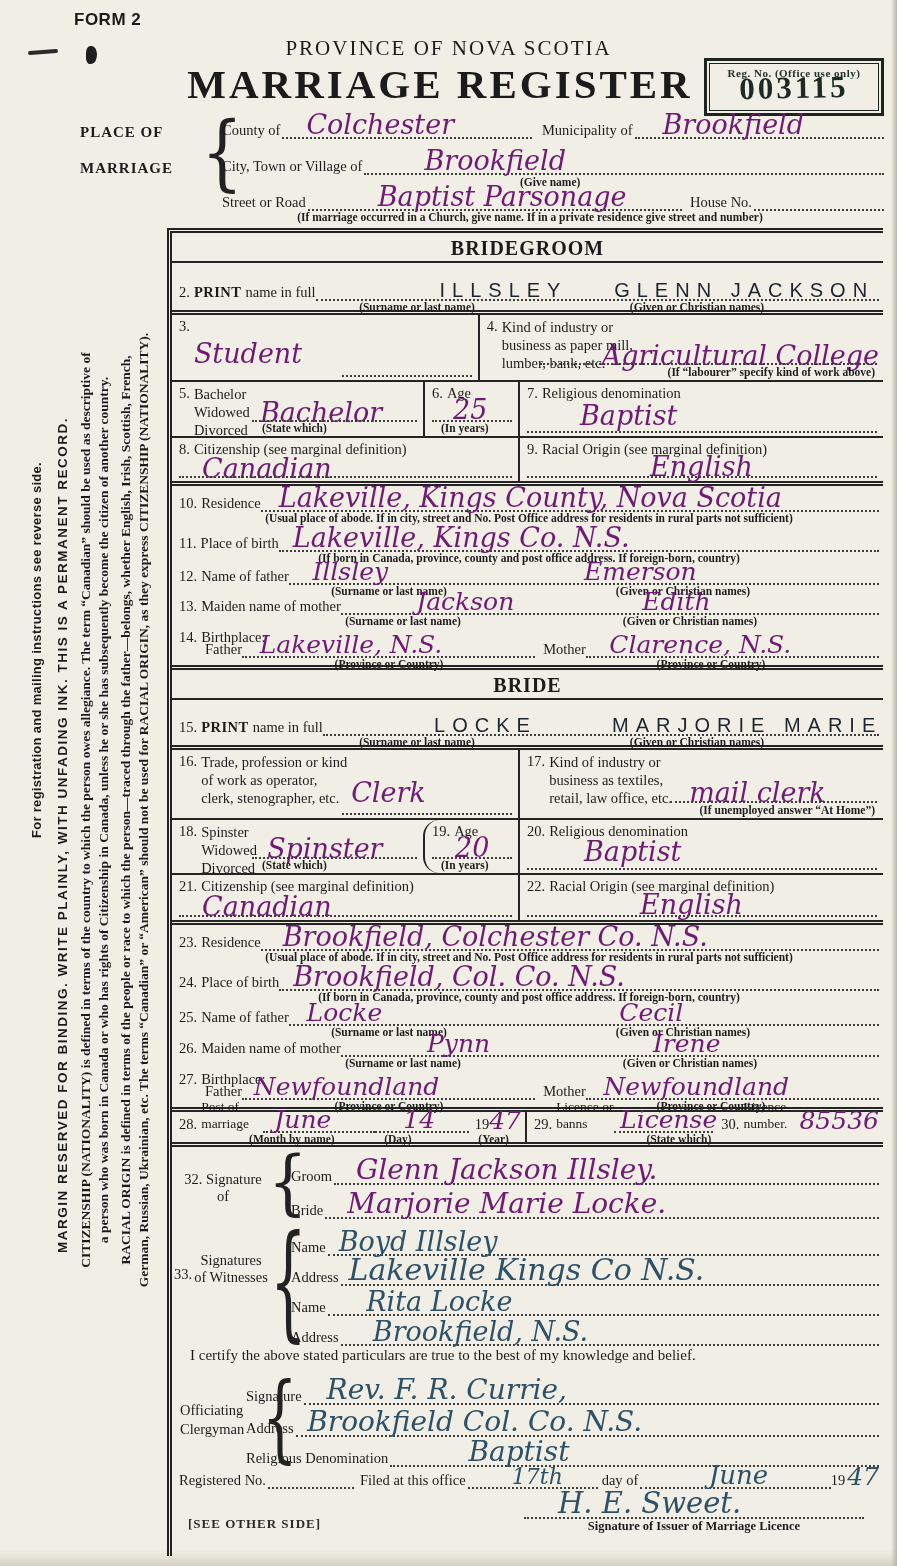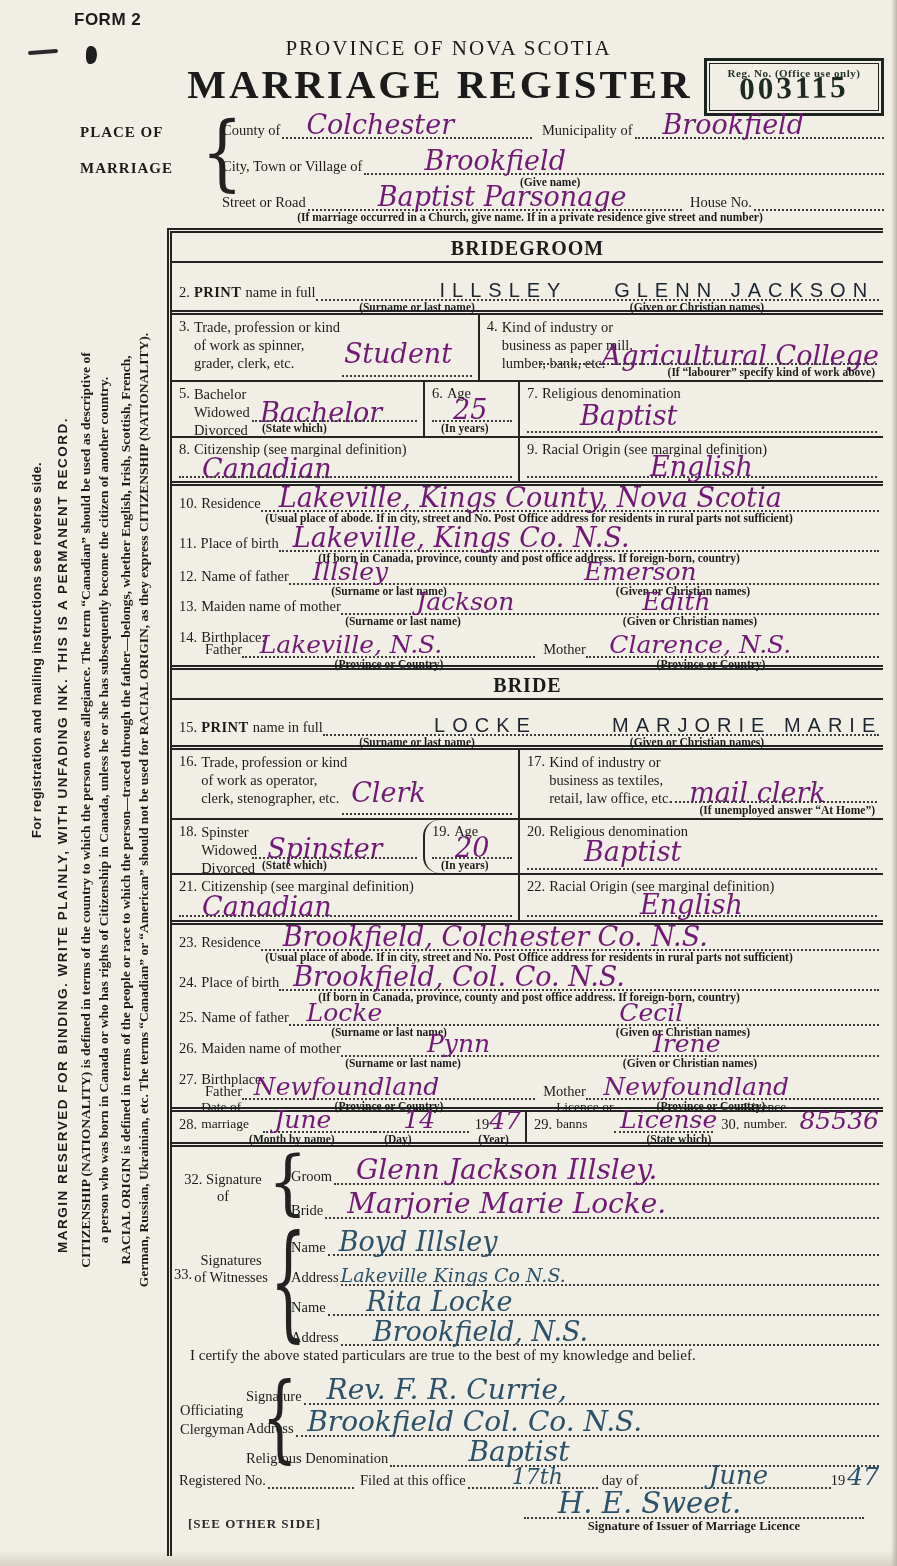--- a/index.html
+++ b/index.html
@@ -146,21 +146,20 @@
       <div class="subrow">
         <span class="small-note" style="left:34%;">(Surname or last name)</span>
         <span class="small-note" style="left:74%;">(Given or Christian names)</span>
       </div>
     </div>
 
     <div class="row split b-single" style="height:67px;">
       <div class="cell" style="width:346px;">
         <div class="line" style="align-items:flex-start;">
           <span class="fno">3.</span>
-          <span class="wraplabel" style="width:150px;">Trade, profession or kind of work as spinner, grader, clerk, etc.</span>
           <span class="hw ink1 h-script-lg" style="margin-top:22px;">Student</span>
         </div>
         <div class="bottom-dots" style="left:170px;"></div>
       </div>
       <div class="cell cdiv" style="flex:1;">
         <div class="line" style="align-items:flex-start;">
           <span class="fno">4.</span>
           <span class="wraplabel" style="width:160px;">Kind of industry or business as paper mill, lumber, bank, etc.</span>
           <span class="hw ink1 h-script-lg" style="margin-top:24px;margin-left:-60px;">Agricultural College</span>
         </div>
@@ -444,21 +443,21 @@
       <div class="subrow">
         <span class="small-note" style="left:30%;">(Province or Country)</span>
         <span class="small-note" style="left:76%;">(Province or Country)</span>
       </div>
     </div>
 
     <div class="row split b-double" style="height:35px;">
       <div class="cell" style="width:353px;padding-top:1px;">
         <div class="line" style="height:20px;">
           <span class="fno">28.</span>
-          <span class="wraplabel" style="width:62px;font-size:13.5px;">Date of marriage</span>
+          <span class="wraplabel" style="width:62px;font-size:13.5px;">Post of marriage</span>
           <span class="dots" style="flex:1.2;">
             <span class="hw ink1 h-script on-line" style="left:10%;">June</span>
           </span>
           <span class="dots" style="flex:1;">
             <span class="hw ink1 h-script on-line" style="left:30%;">14</span>
           </span>
           <span class="flabel" style="padding-left:6px;">19</span>
           <span class="hw ink1 h-script">47</span>
         </div>
         <div class="subrow">
@@ -513,21 +512,21 @@
       <div style="margin-left:112px;">
         <div class="wline" style="height:30px;">
           <span class="wlabel">Name</span>
           <span class="dots">
             <span class="hw ink2 on-line" style="left:2%;font-size:27px;">Boyd Illsley</span>
           </span>
         </div>
         <div class="wline" style="height:28px;">
           <span class="wlabel">Address</span>
           <span class="dots">
-            <span class="hw ink2 on-line" style="left:0;font-size:19px;">Lakeville Kings Co N.S.</span>
+            <span class="hw ink2 on-line" style="left:8px;font-size:30px;">Lakeville Kings Co N.S.</span>
           </span>
         </div>
         <div class="wline" style="height:28px;">
           <span class="wlabel">Name</span>
           <span class="dots">
             <span class="hw ink2 on-line" style="left:7%;font-size:27px;">Rita Locke</span>
           </span>
         </div>
         <div class="wline" style="height:28px;">
           <span class="wlabel">Address</span>

